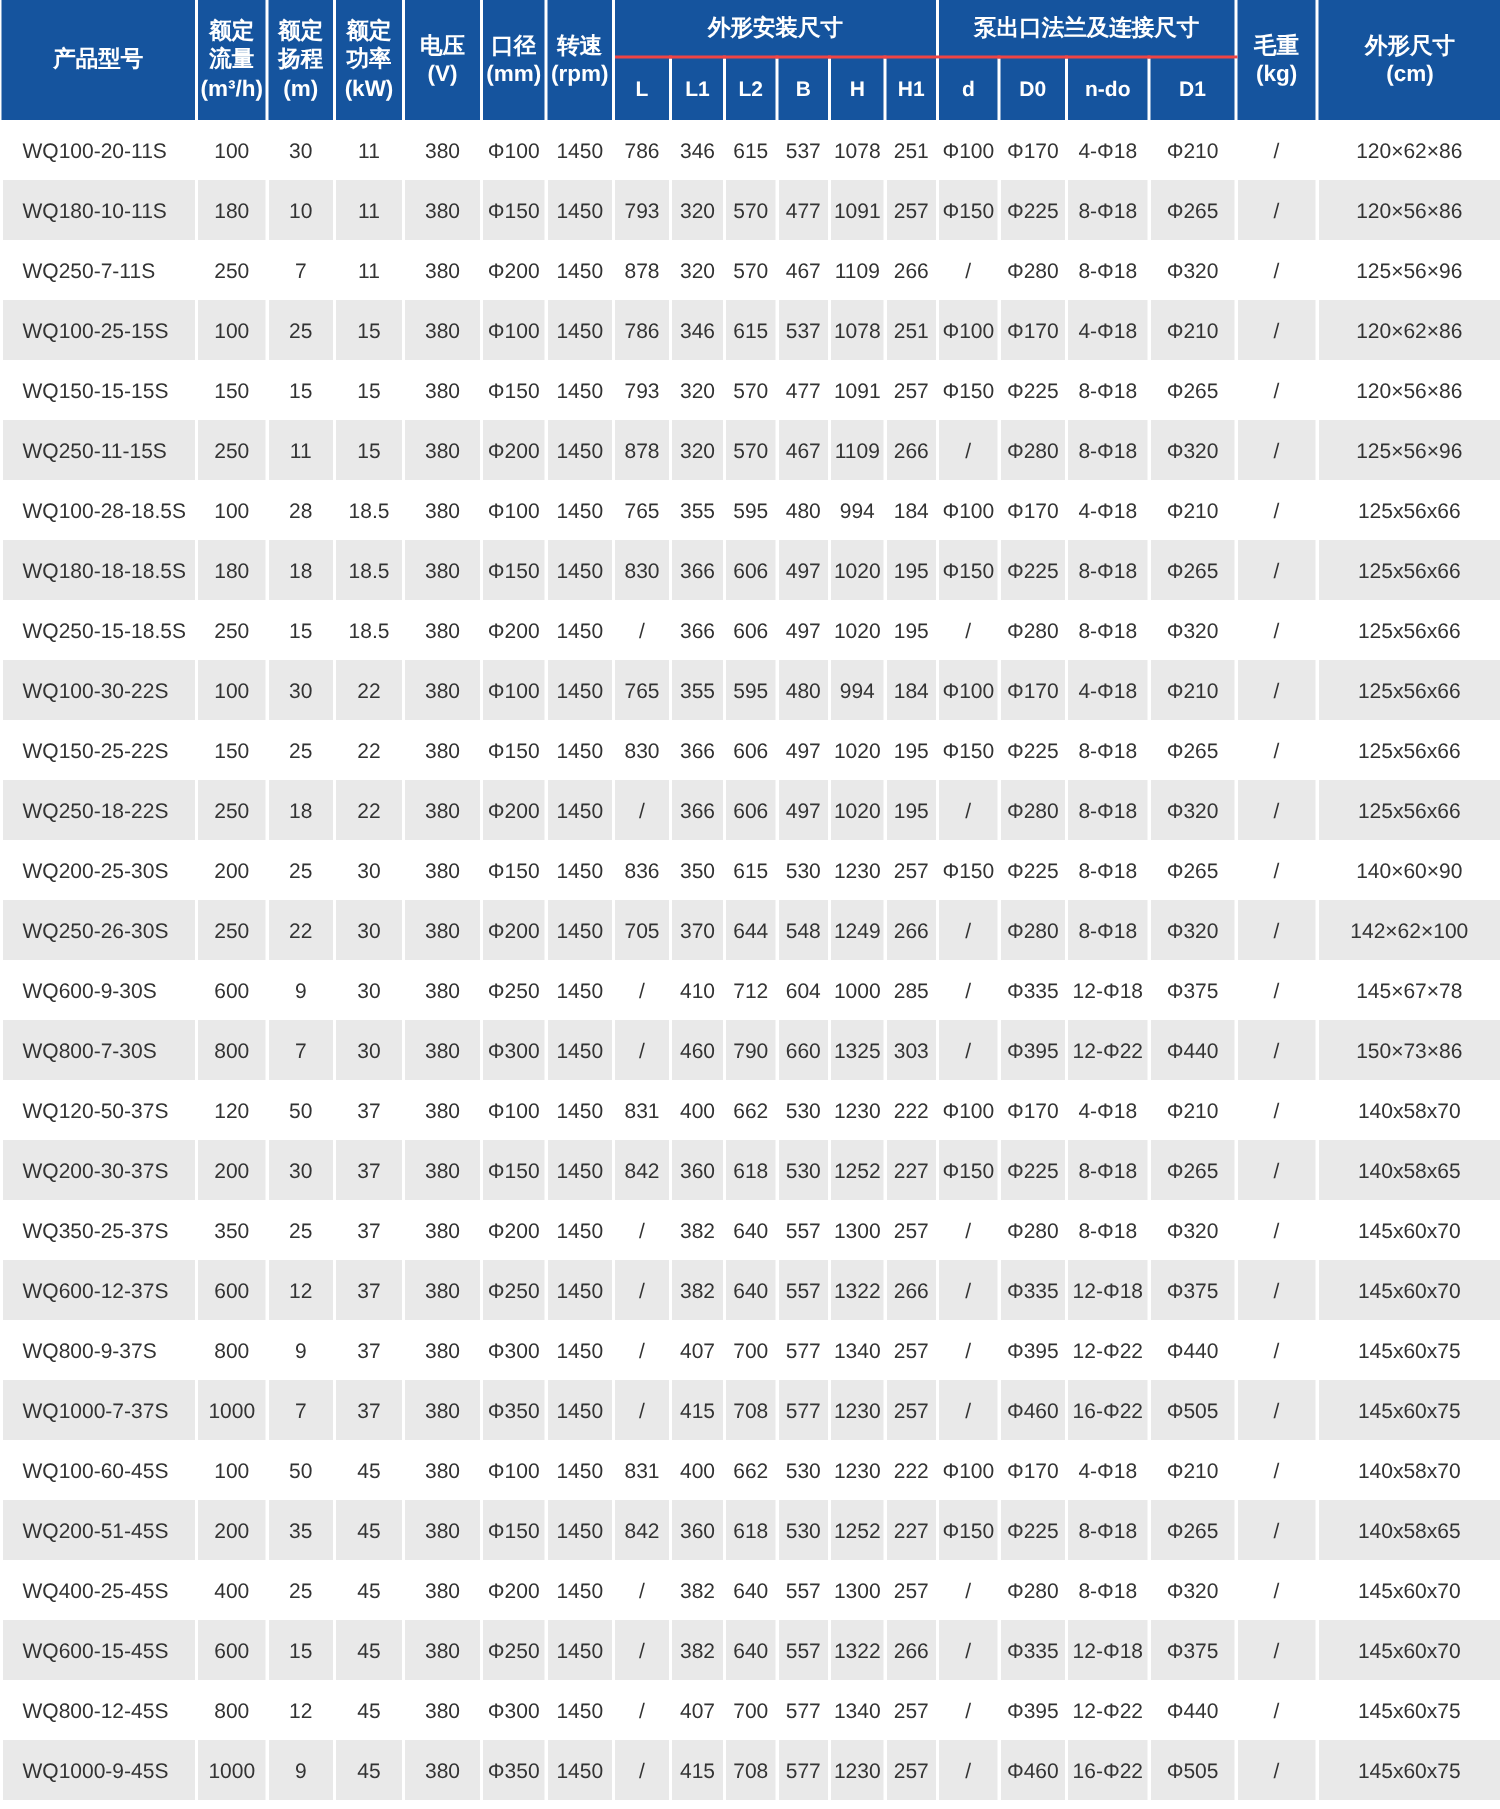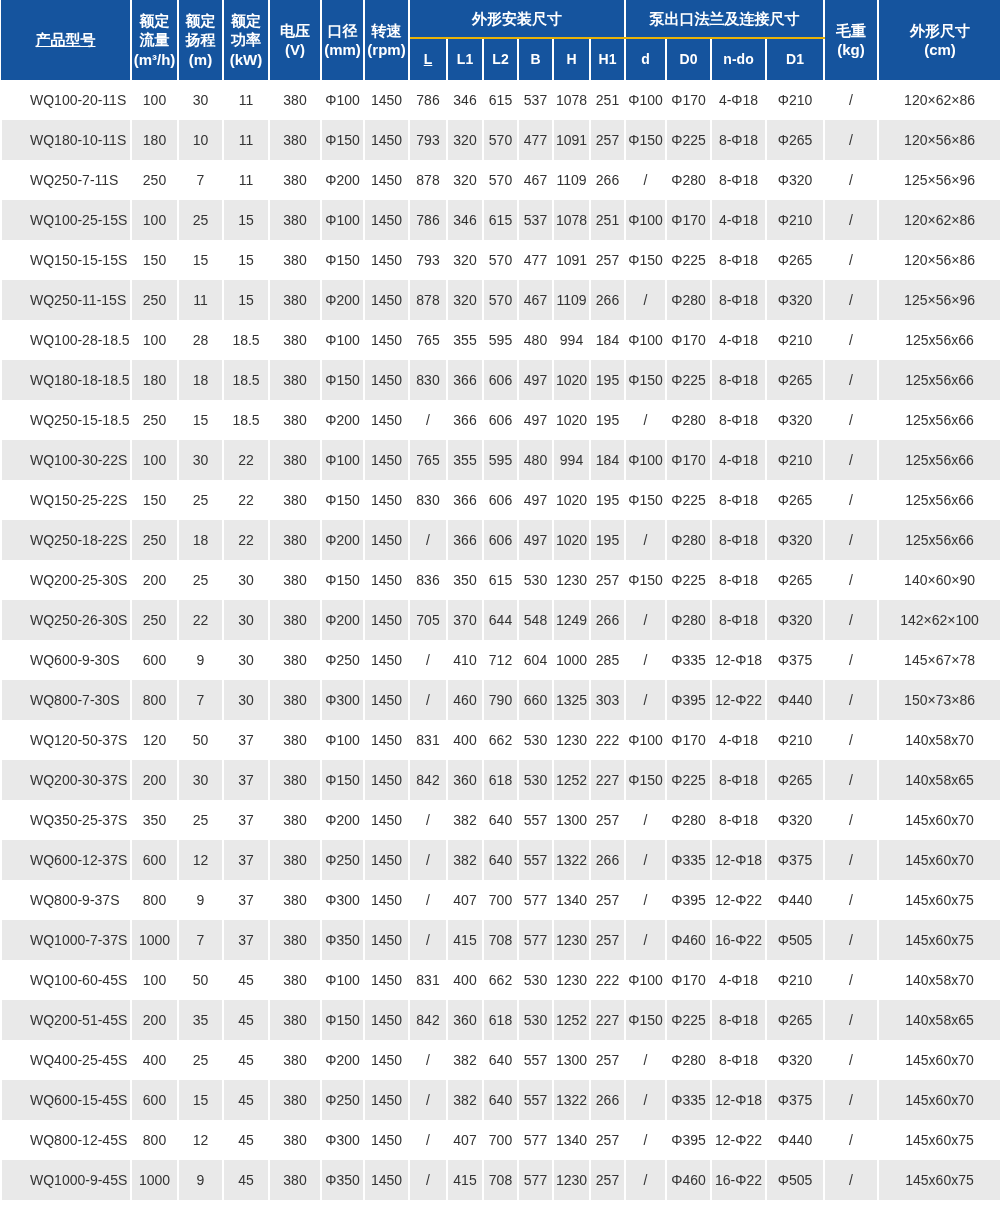--- a/index.html
+++ b/index.html
@@ -27,41 +27,41 @@
     line-height: 1.3;
     white-space: pre-line;
     text-align: center;
     vertical-align: middle;
     border-left: 2px solid #ffffff;
     border-right: 2px solid #ffffff;
     padding: 0;
   }
   table.spec thead tr.group-row { height: 38px; }
   table.spec thead tr.sub-row { height: 42px; }
-  table.spec th.group-cell { border-bottom: 2px solid #eab308; }
+  table.spec th.group-cell { border-bottom: 2px solid #ef4444; }
   table.spec th.sub-cell { font-size: 14px; }
-  table.spec th:first-child { border-left: none; text-decoration: underline; }
+  table.spec th:first-child { border-left: none; }
   table.spec th:last-child { border-right: none; text-align: center; }
   table.spec tbody tr { height: 40px; }
   table.spec td {
     font-size: 14px;
     color: #333333;
     text-align: center;
     vertical-align: middle;
     background: #ffffff;
     border-left: 2px solid #ffffff;
     border-right: 2px solid #ffffff;
     padding: 0;
     overflow: hidden;
     white-space: nowrap;
   }
   table.spec tbody tr.alt td { background: #E9E9E9; }
   table.spec td.model-cell {
     text-align: left;
-    padding-left: 28px;
+    padding-left: 13px;
   }
 </style>
 </head>
 <body>
 
 <div class="page">
   <table class="spec">
     <colgroup>
       <col style="width:130px">
         <col style="width:47px">

